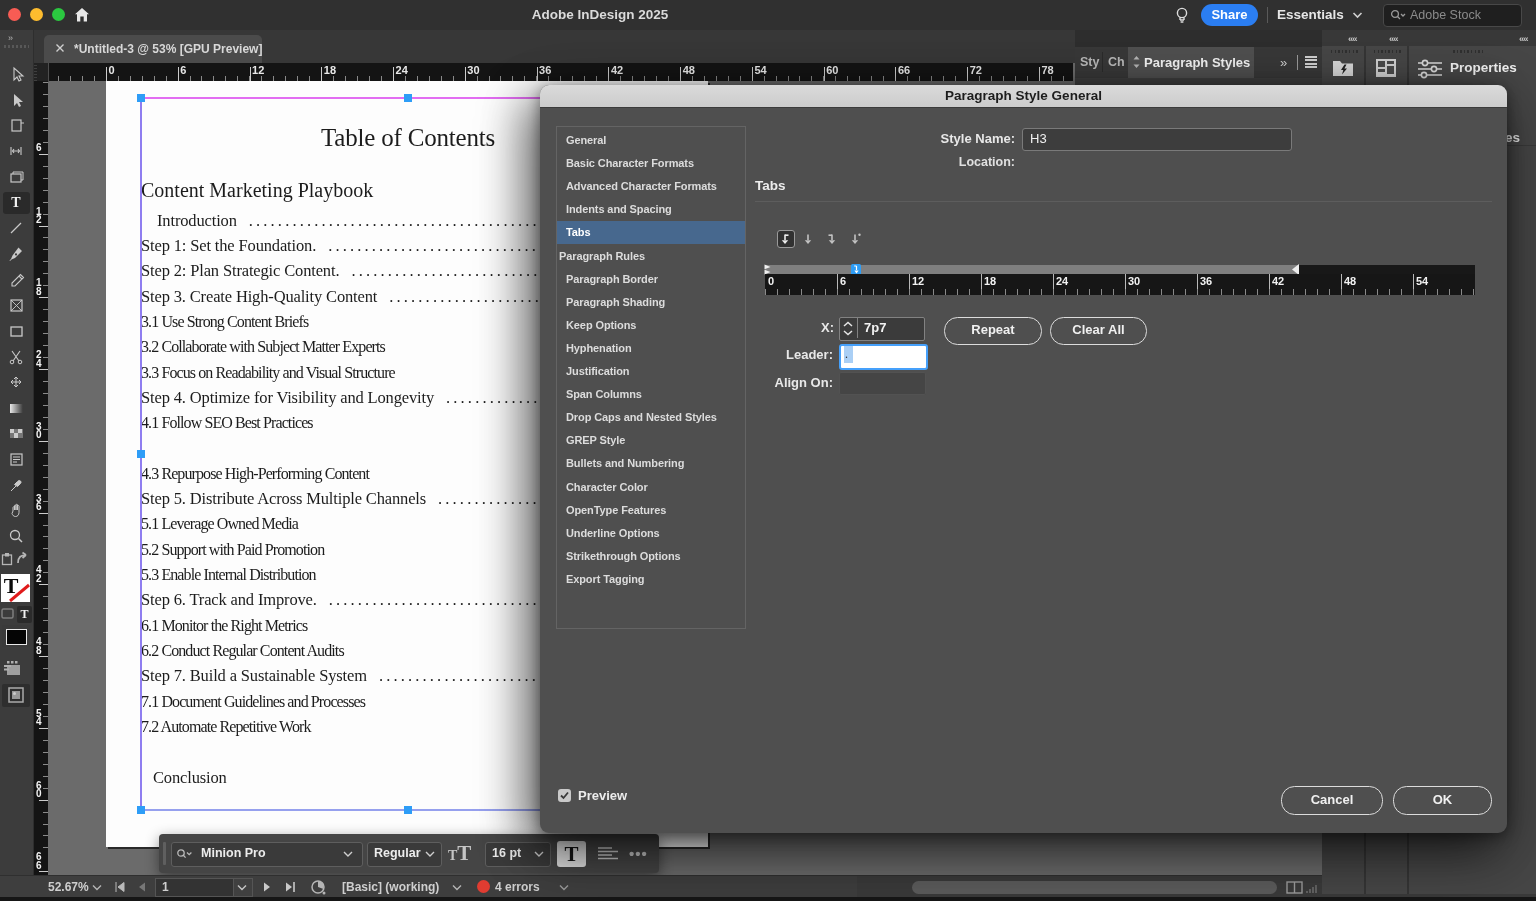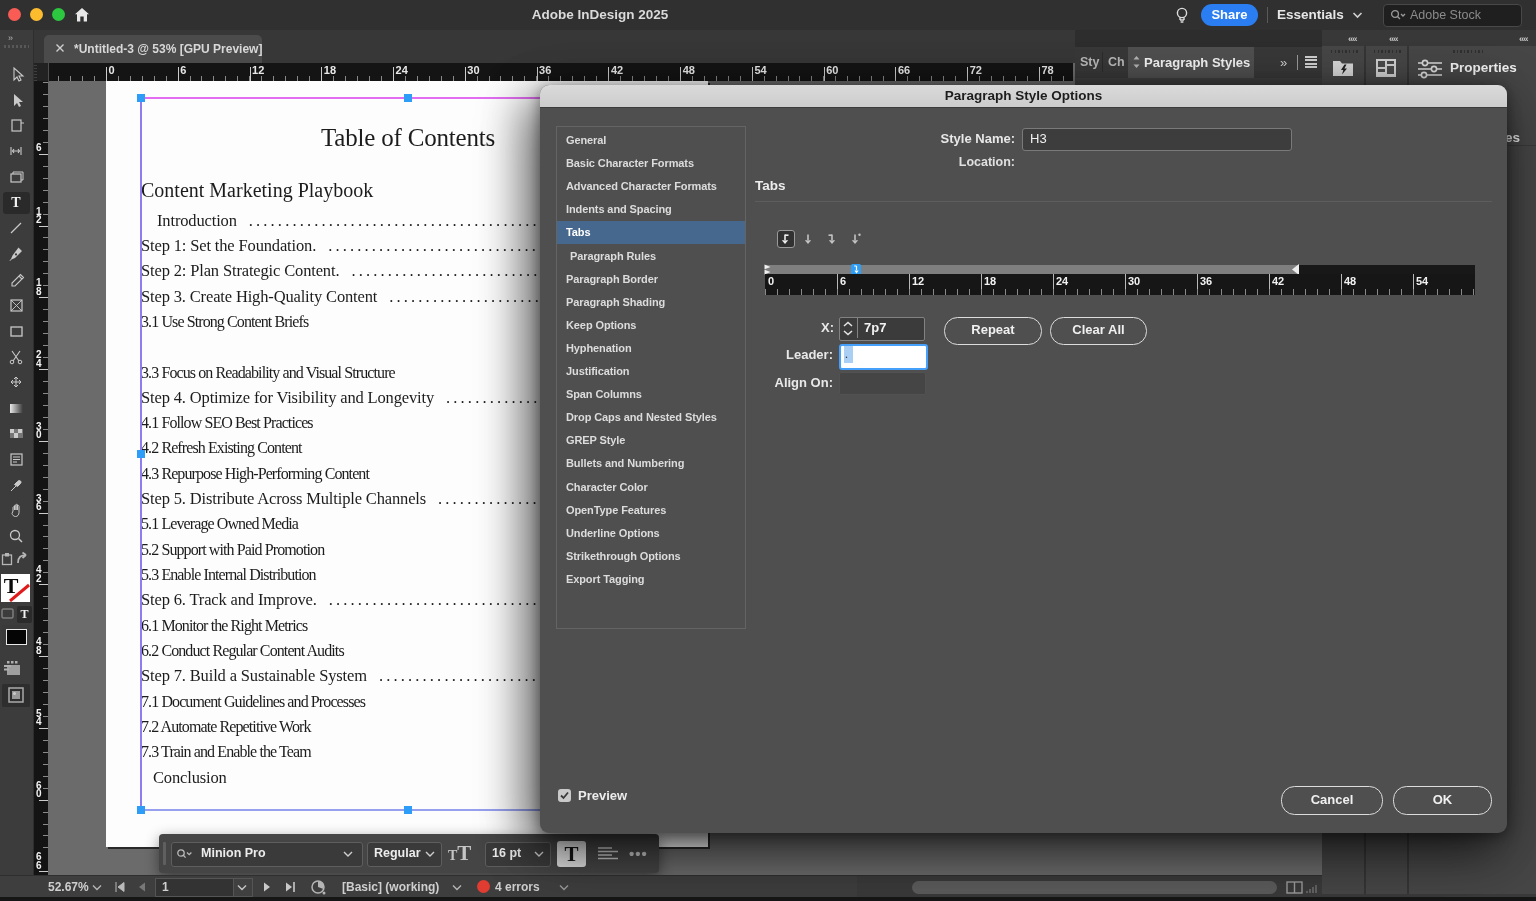--- a/index.html
+++ b/index.html
@@ -62,48 +62,47 @@
       </div>
       <div style="position:absolute;left:141px;top:258.24px;width:534px;height:25.3px;font-family:'Liberation Serif',serif;color:#1c1c1c;font-size:16.5px;letter-spacing:-0.15px;display:flex;align-items:baseline;line-height:25.32px;">
         <span style="white-space:nowrap;">Step 2: Plan Strategic Content.</span>
         <span style="flex:1;overflow:hidden;white-space:nowrap;letter-spacing:3.15px;margin-left:12px;">..............................................................................................................</span>
       </div>
       <div style="position:absolute;left:141px;top:283.56px;width:534px;height:25.3px;font-family:'Liberation Serif',serif;color:#1c1c1c;font-size:16.5px;letter-spacing:-0.15px;display:flex;align-items:baseline;line-height:25.32px;">
         <span style="white-space:nowrap;">Step 3. Create High-Quality Content </span>
         <span style="flex:1;overflow:hidden;white-space:nowrap;letter-spacing:3.15px;margin-left:12px;">..............................................................................................................</span>
       </div>
       <div style="position:absolute;left:141px;top:308.88px;width:534px;height:25.3px;font-family:'Liberation Serif',serif;color:#1c1c1c;font-size:16px;letter-spacing:-0.9px;line-height:25.32px;white-space:nowrap;">3.1 Use Strong Content Briefs</div>
+      <div style="position:absolute;left:141px;top:334.2px;width:534px;height:25.3px;font-family:'Liberation Serif',serif;color:#1c1c1c;font-size:16px;letter-spacing:-0.9px;line-height:25.32px;white-space:nowrap;">3.2 Collaborate with Subject Matter Experts</div>
       <div style="position:absolute;left:141px;top:359.52px;width:534px;height:25.3px;font-family:'Liberation Serif',serif;color:#1c1c1c;font-size:16px;letter-spacing:-0.9px;line-height:25.32px;white-space:nowrap;">3.3 Focus on Readability and Visual Structure</div>
       <div style="position:absolute;left:141px;top:384.84px;width:534px;height:25.3px;font-family:'Liberation Serif',serif;color:#1c1c1c;font-size:16.5px;letter-spacing:-0.15px;display:flex;align-items:baseline;line-height:25.32px;">
         <span style="white-space:nowrap;">Step 4. Optimize for Visibility and Longevity </span>
         <span style="flex:1;overflow:hidden;white-space:nowrap;letter-spacing:3.15px;margin-left:12px;">..............................................................................................................</span>
       </div>
       <div style="position:absolute;left:141px;top:410.15999999999997px;width:534px;height:25.3px;font-family:'Liberation Serif',serif;color:#1c1c1c;font-size:16px;letter-spacing:-0.9px;line-height:25.32px;white-space:nowrap;">4.1 Follow SEO Best Practices</div>
-      <div style="position:absolute;left:141px;top:435.47999999999996px;width:534px;height:25.3px;font-family:'Liberation Serif',serif;color:#1c1c1c;font-size:16px;letter-spacing:-0.9px;line-height:25.32px;white-space:nowrap;">4.2 Refresh Existing Content</div>
       <div style="position:absolute;left:141px;top:460.79999999999995px;width:534px;height:25.3px;font-family:'Liberation Serif',serif;color:#1c1c1c;font-size:16px;letter-spacing:-0.9px;line-height:25.32px;white-space:nowrap;">4.3 Repurpose High-Performing Content</div>
       <div style="position:absolute;left:141px;top:486.11999999999995px;width:534px;height:25.3px;font-family:'Liberation Serif',serif;color:#1c1c1c;font-size:16.5px;letter-spacing:-0.15px;display:flex;align-items:flex-end;line-height:25.32px;">
         <span style="white-space:nowrap;">Step 5. Distribute Across Multiple Channels </span>
         <span style="flex:1;overflow:hidden;white-space:nowrap;letter-spacing:3.15px;margin-left:12px;">..............................................................................................................</span>
       </div>
       <div style="position:absolute;left:141px;top:511.43999999999994px;width:534px;height:25.3px;font-family:'Liberation Serif',serif;color:#1c1c1c;font-size:16px;letter-spacing:-0.9px;line-height:25.32px;white-space:nowrap;">5.1 Leverage Owned Media</div>
       <div style="position:absolute;left:141px;top:536.76px;width:534px;height:25.3px;font-family:'Liberation Serif',serif;color:#1c1c1c;font-size:16px;letter-spacing:-0.9px;line-height:25.32px;white-space:nowrap;">5.2 Support with Paid Promotion</div>
       <div style="position:absolute;left:141px;top:562.08px;width:534px;height:25.3px;font-family:'Liberation Serif',serif;color:#1c1c1c;font-size:16px;letter-spacing:-0.9px;line-height:25.32px;white-space:nowrap;">5.3 Enable Internal Distribution</div>
       <div style="position:absolute;left:141px;top:587.4000000000001px;width:534px;height:25.3px;font-family:'Liberation Serif',serif;color:#1c1c1c;font-size:16.5px;letter-spacing:-0.15px;display:flex;align-items:baseline;line-height:25.32px;">
         <span style="white-space:nowrap;">Step 6. Track and Improve.</span>
         <span style="flex:1;overflow:hidden;white-space:nowrap;letter-spacing:3.15px;margin-left:12px;">..............................................................................................................</span>
       </div>
       <div style="position:absolute;left:141px;top:612.7200000000001px;width:534px;height:25.3px;font-family:'Liberation Serif',serif;color:#1c1c1c;font-size:16px;letter-spacing:-0.9px;line-height:25.32px;white-space:nowrap;">6.1 Monitor the Right Metrics</div>
       <div style="position:absolute;left:141px;top:638.0400000000002px;width:534px;height:25.3px;font-family:'Liberation Serif',serif;color:#1c1c1c;font-size:16px;letter-spacing:-0.9px;line-height:25.32px;white-space:nowrap;">6.2 Conduct Regular Content Audits</div>
       <div style="position:absolute;left:141px;top:663.3600000000002px;width:534px;height:25.3px;font-family:'Liberation Serif',serif;color:#1c1c1c;font-size:16.5px;letter-spacing:-0.15px;display:flex;align-items:baseline;line-height:25.32px;">
         <span style="white-space:nowrap;">Step 7. Build a Sustainable System</span>
         <span style="flex:1;overflow:hidden;white-space:nowrap;letter-spacing:3.15px;margin-left:12px;">..............................................................................................................</span>
       </div>
       <div style="position:absolute;left:141px;top:688.6800000000003px;width:534px;height:25.3px;font-family:'Liberation Serif',serif;color:#1c1c1c;font-size:16px;letter-spacing:-0.9px;line-height:25.32px;white-space:nowrap;">7.1 Document Guidelines and Processes</div>
       <div style="position:absolute;left:141px;top:714.0000000000003px;width:534px;height:25.3px;font-family:'Liberation Serif',serif;color:#1c1c1c;font-size:16px;letter-spacing:-0.9px;line-height:25.32px;white-space:nowrap;">7.2 Automate Repetitive Work</div>
-      <div style="position:absolute;left:141px;top:739.3200000000004px;width:534px;height:25.3px;font-family:'Liberation Serif',serif;color:#1c1c1c;font-size:16px;letter-spacing:-0.9px;line-height:25.32px;white-space:nowrap;">7.3 Train and Enable the Team</div>
       <div style="position:absolute;left:141px;top:764.6400000000004px;width:534px;height:25.3px;font-family:'Liberation Serif',serif;color:#1c1c1c;font-size:16.5px;letter-spacing:-0.15px;display:flex;align-items:baseline;line-height:25.32px;flex-direction:column;">
         <span style="white-space:nowrap;">Conclusion </span>
         <span style="flex:1;overflow:hidden;white-space:nowrap;letter-spacing:3.15px;margin-left:12px;">..............................................................................................................</span>
       </div>
     </div>
 <div class="ab" style="position:absolute;left:141px;top:97px;width:534px;height:2px;background:#e26df2;"></div>
 <div class="ab" style="position:absolute;left:140px;top:97px;width:1.5px;height:713px;background:#8f7df0;"></div>
 <div class="ab" style="position:absolute;left:140px;top:809px;width:535px;height:1.5px;background:#96a0ee;"></div>
 <div class="ab" style="position:absolute;left:137px;top:94px;width:8px;height:8px;background:#2e9df7;"></div>
 <div class="ab" style="position:absolute;left:404px;top:94px;width:8px;height:8px;background:#2e9df7;"></div>
@@ -407,28 +406,28 @@
 <svg class="ab" style="position:absolute;left:1306px;top:883px;width:12px;height:11px;" viewBox="0 0 12 11">
       <g stroke="#777" stroke-width="1.3">
         <path d="M1 10 L1 8 M4 10 L4 6 M7 10 L7 4 M10 10 L10 2"></path>
       </g>
     </svg>
 <div class="ab" style="position:absolute;left:1322px;top:875px;width:214px;height:22px;background:#464646;"></div>
 <div class="ab" style="position:absolute;left:1364px;top:875px;width:2px;height:22px;background:#353535;"></div>
 <div class="ab" style="position:absolute;left:1407px;top:875px;width:2px;height:22px;background:#353535;"></div>
 <div class="ab" style="position:absolute;left:1322px;top:894px;width:214px;height:3px;background:#3a3a3a;"></div>
 <div class="ab" style="position:absolute;left:540px;top:85px;width:967px;height:748px;background:#4f4f4f;border-radius:9px;box-shadow:-18px 14px 45px rgba(0,0,0,0.40), 0 18px 55px rgba(0,0,0,0.45), 0 3px 14px rgba(0,0,0,0.4);"></div>
-<div class="ab" style="position:absolute;left:540px;top:85px;width:967px;height:22px;background:linear-gradient(#dadada,#cccccc);border-radius:9px 9px 0 0;box-shadow:0 1px 0 rgba(0,0,0,0.25);text-align:center;line-height:22px;color:#1d1d1d;font-size:13.5px;font-weight:700;">Paragraph Style Options</div>
+<div class="ab" style="position:absolute;left:540px;top:85px;width:967px;height:22px;background:linear-gradient(#dadada,#cccccc);border-radius:9px 9px 0 0;box-shadow:0 1px 0 rgba(0,0,0,0.25);text-align:center;line-height:22px;color:#1d1d1d;font-size:13.5px;font-weight:700;">Paragraph Style General</div>
 <div class="ab" style="position:absolute;left:556px;top:126px;width:188px;height:501px;border:1px solid #646464;">
       <div style="position:absolute;left:0;top:2px;width:100%;height:23.1px;line-height:23.1px;color:#dcdcdc;font-size:11px;letter-spacing:-0.1px;font-weight:700;"><span style="margin-left:9px;">General</span></div>
       <div style="position:absolute;left:0;top:25.1px;width:100%;height:23.1px;line-height:23.1px;color:#dcdcdc;font-size:11px;letter-spacing:-0.1px;font-weight:700;"><span style="margin-left:9px;">Basic Character Formats</span></div>
       <div style="position:absolute;left:0;top:48.2px;width:100%;height:23.1px;line-height:23.1px;color:#dcdcdc;font-size:11px;letter-spacing:-0.1px;font-weight:700;"><span style="margin-left:9px;">Advanced Character Formats</span></div>
       <div style="position:absolute;left:0;top:71.30000000000001px;width:100%;height:23.1px;line-height:23.1px;color:#dcdcdc;font-size:11px;letter-spacing:-0.1px;font-weight:700;"><span style="margin-left:9px;">Indents and Spacing</span></div>
       <div style="position:absolute;left:0;top:94.4px;width:100%;height:23.1px;line-height:23.1px;background:#47688e;color:#fff;font-size:11px;letter-spacing:-0.1px;font-weight:700;"><span style="margin-left:9px;">Tabs</span></div>
-      <div style="position:absolute;left:0;top:117.5px;width:100%;height:23.1px;line-height:23.1px;color:#dcdcdc;font-size:11px;letter-spacing:-0.1px;font-weight:700;"><span style="margin-left:13px;">Paragraph Rules</span></div>
+      <div style="position:absolute;left:0;top:117.5px;width:100%;height:23.1px;line-height:23.1px;color:#dcdcdc;font-size:11px;letter-spacing:-0.1px;font-weight:700;"><span style="margin-left:2px;">Paragraph Rules</span></div>
       <div style="position:absolute;left:0;top:140.6px;width:100%;height:23.1px;line-height:23.1px;color:#dcdcdc;font-size:11px;letter-spacing:-0.1px;font-weight:700;"><span style="margin-left:9px;">Paragraph Border</span></div>
       <div style="position:absolute;left:0;top:163.7px;width:100%;height:23.1px;line-height:23.1px;color:#dcdcdc;font-size:11px;letter-spacing:-0.1px;font-weight:700;"><span style="margin-left:9px;">Paragraph Shading</span></div>
       <div style="position:absolute;left:0;top:186.79999999999998px;width:100%;height:23.1px;line-height:23.1px;color:#dcdcdc;font-size:11px;letter-spacing:-0.1px;font-weight:700;"><span style="margin-left:9px;">Keep Options</span></div>
       <div style="position:absolute;left:0;top:209.89999999999998px;width:100%;height:23.1px;line-height:23.1px;color:#dcdcdc;font-size:11px;letter-spacing:-0.1px;font-weight:700;"><span style="margin-left:9px;">Hyphenation</span></div>
       <div style="position:absolute;left:0;top:232.99999999999997px;width:100%;height:23.1px;line-height:23.1px;color:#dcdcdc;font-size:11px;letter-spacing:-0.1px;font-weight:700;"><span style="margin-left:9px;">Justification</span></div>
       <div style="position:absolute;left:0;top:256.09999999999997px;width:100%;height:23.1px;line-height:23.1px;color:#dcdcdc;font-size:11px;letter-spacing:-0.1px;font-weight:700;"><span style="margin-left:9px;">Span Columns</span></div>
       <div style="position:absolute;left:0;top:279.2px;width:100%;height:23.1px;line-height:23.1px;color:#dcdcdc;font-size:11px;letter-spacing:-0.1px;font-weight:700;"><span style="margin-left:9px;">Drop Caps and Nested Styles</span></div>
       <div style="position:absolute;left:0;top:302.3px;width:100%;height:23.1px;line-height:23.1px;color:#dcdcdc;font-size:11px;letter-spacing:-0.1px;font-weight:700;"><span style="margin-left:9px;">GREP Style</span></div>
       <div style="position:absolute;left:0;top:325.40000000000003px;width:100%;height:23.1px;line-height:23.1px;color:#dcdcdc;font-size:11px;letter-spacing:-0.1px;font-weight:700;"><span style="margin-left:9px;">Bullets and Numbering</span></div>
       <div style="position:absolute;left:0;top:348.50000000000006px;width:100%;height:23.1px;line-height:23.1px;color:#dcdcdc;font-size:11px;letter-spacing:-0.1px;font-weight:700;"><span style="margin-left:9px;">Character Color</span></div>

